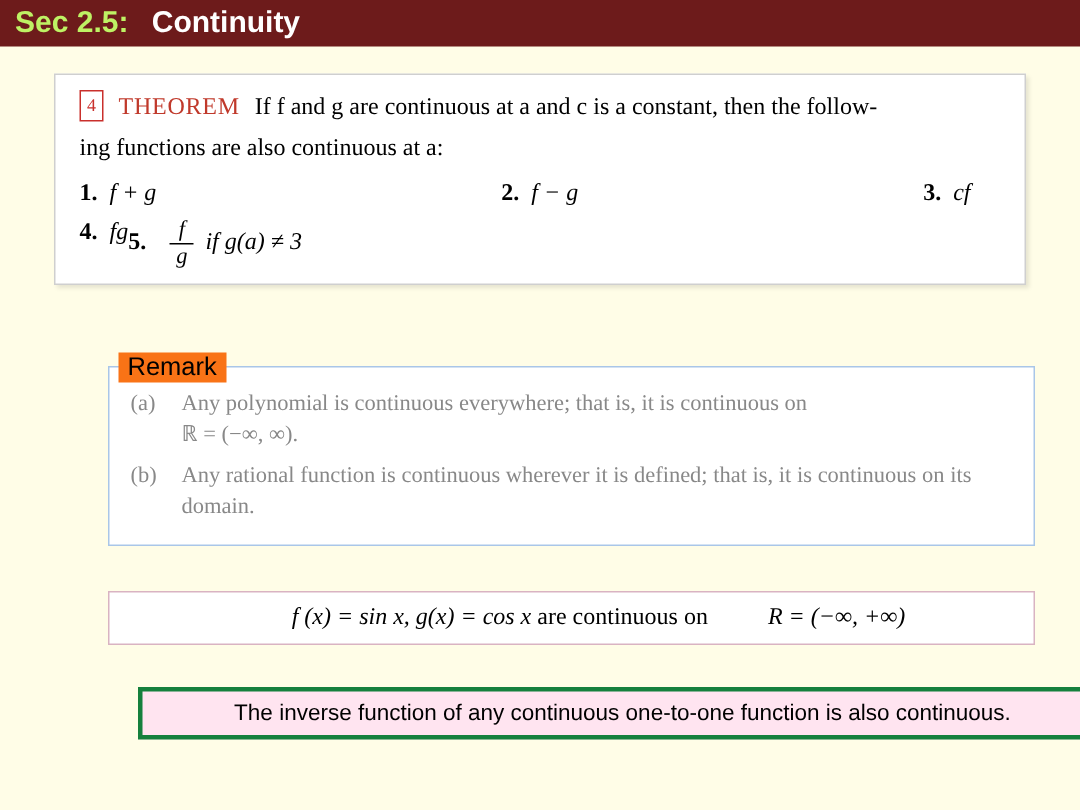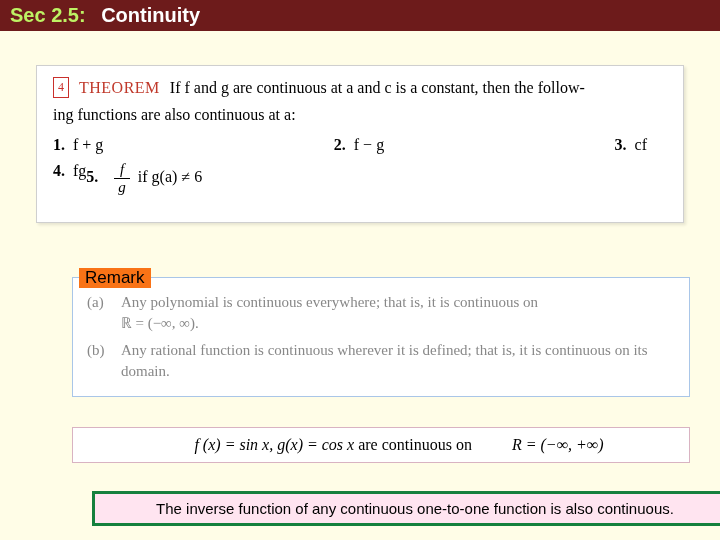--- a/index.html
+++ b/index.html
@@ -18,25 +18,24 @@
     font-size: 20px;
   }
   .header .sec { font-weight: bold; color: #bef264; }
   .header .title { font-weight: bold; margin-left: 10px; }
   .content {
     padding: 18px 36px 0 36px;
   }
   .theorem-box {
     background: #fff;
     border: 1px solid #cfcfcf;
-    padding: 10px 16px 27px 16px;
+    padding: 10px 16px 10px 16px;
     font-family: "Times New Roman", serif;
     font-size: 16px;
     box-shadow: 2px 2px 3px rgba(0,0,0,0.1);
-    margin-top: 16px;
   }
   .theorem-box .row1 { margin-bottom: 2px; }
   .theorem-box .boxnum {
     display: inline-block;
     border: 1px solid #c9302c;
     color: #c9302c;
     font-size: 12px;
     padding: 0 4px;
     vertical-align: 2px;
     margin-right: 6px;
@@ -55,21 +54,21 @@
     padding-right: 20px;
   }
   .items2 {
     display: flex;
     margin-top: 8px;
   }
   .num {
     font-weight: bold;
     margin-right: 8px;
   }
-  .expr { }
+  .expr { font-style: italic; }
   .frac {
     display: inline-block;
     vertical-align: middle;
     text-align: center;
     font-style: italic;
     font-size: 15px;
     line-height: 1;
     margin: 0 4px;
   }
   .frac .top { display: block; padding: 0 4px 1px 4px; border-bottom: 1px solid #000; }
@@ -149,21 +148,21 @@
       <span><span class="num">3.</span><span class="expr">cf</span></span>
     </div>
     <div class="items2">
       <span><span class="num">4.</span><span class="expr">fg</span></span>
       <span>
         <span class="num">5.</span>
         <span class="frac">
           <span class="top">f</span>
           <span class="bot">g</span>
         </span>
-        <span class="expr"> if g(a) ≠ 6</span>
+        <span class="expr"> if g(a) ≠ 3</span>
       </span>
     </div>
   </div>
 
   <div class="remark-wrap">
     <div class="remark-box">
       <div class="remark-title">Remark</div>
       <div class="remark-row">
         <div class="remark-label">(a)</div>
         <div class="remark-text">

